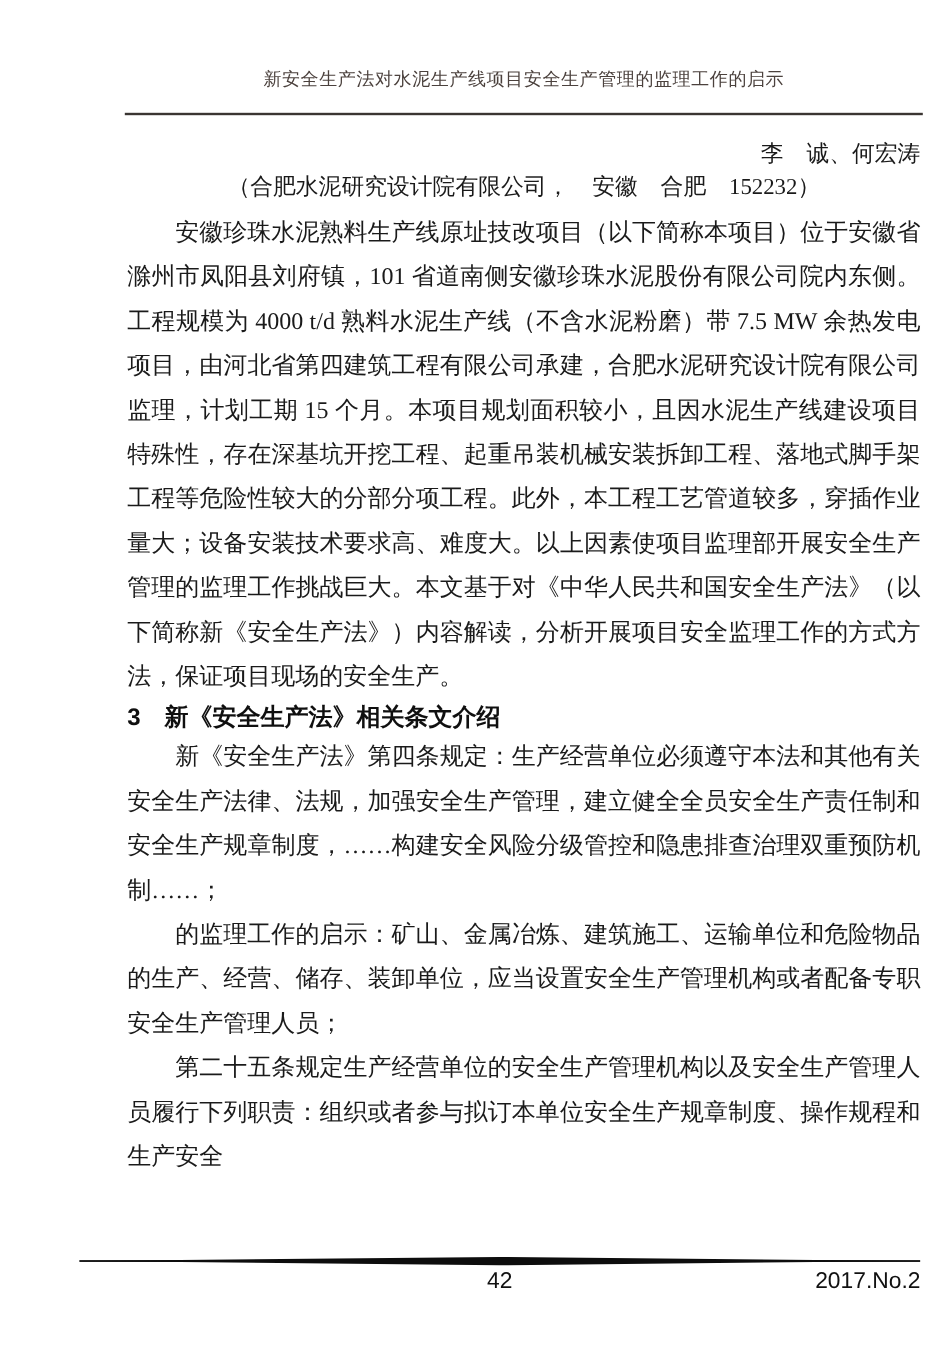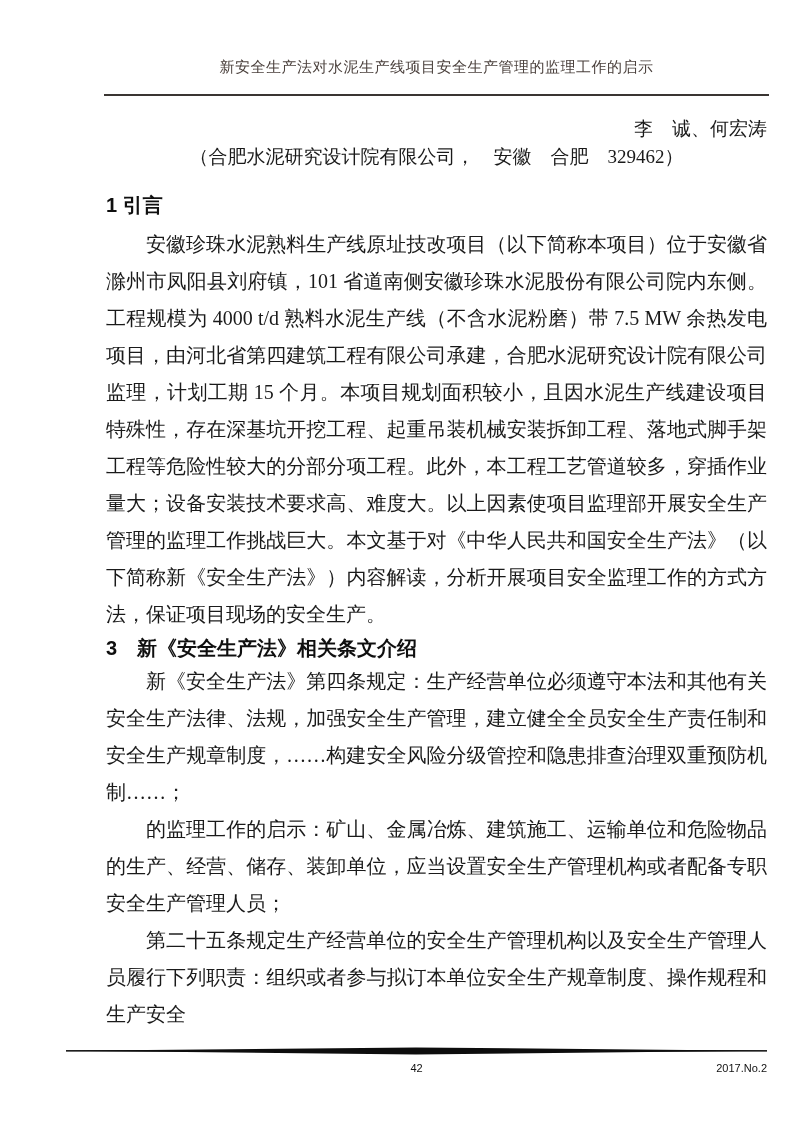--- a/index.html
+++ b/index.html
@@ -76,21 +76,21 @@
     position: absolute;
     left: 66px;
     right: 66px;
     top: 1047px;
   }
   .taper-rule { display: block; width: 100%; height: 8px; }
   .footer-row {
     position: relative;
     margin-top: 4px;
     font-family: "Liberation Sans", "DejaVu Sans", sans-serif;
-    font-size: 11px;
+    font-size: 19px;
     line-height: 18px;
     color: #111;
     text-align: center;
   }
   .issue { position: absolute; right: 0; top: 0; }
 </style>
 </head>
 <body>
 
 <div class="page">
@@ -98,23 +98,22 @@
   <header class="running-header">
     <div class="rh-text">新安全生产法对水泥生产线项目安全生产管理的监理工作的启示</div>
     <div class="rh-rule"></div>
   </header>
 
   <main class="content">
 
 
     <div class="authors">李　诚、何宏涛</div>
 
-    <div class="affiliation">（合肥水泥研究设计院有限公司，　安徽　合肥　329462）</div>
+    <div class="affiliation">（合肥水泥研究设计院有限公司，　安徽　合肥　152232）</div>
 
-    <h2 class="sec1">1 引言</h2>
 
     <p class="p-first">安徽珍珠水泥熟料生产线原址技改项目（以下简称本项目）位于安徽省滁州市凤阳县刘府镇，101 省道南侧安徽珍珠水泥股份有限公司院内东侧。工程规模为 4000 t/d 熟料水泥生产线（不含水泥粉磨）带 7.5 MW 余热发电项目，由河北省第四建筑工程有限公司承建，合肥水泥研究设计院有限公司监理，计划工期 15 个月。本项目规划面积较小，且因水泥生产线建设项目特殊性，存在深基坑开挖工程、起重吊装机械安装拆卸工程、落地式脚手架工程等危险性较大的分部分项工程。此外，本工程工艺管道较多，穿插作业量大；设备安装技术要求高、难度大。以上因素使项目监理部开展安全生产管理的监理工作挑战巨大。本文基于对《中华人民共和国安全生产法》（以下简称新《安全生产法》）内容解读，分析开展项目安全监理工作的方式方法，保证项目现场的安全生产。</p>
 
     <h2 class="sec2">3　新《安全生产法》相关条文介绍</h2>
 
     <p>新《安全生产法》第四条规定：生产经营单位必须遵守本法和其他有关安全生产法律、法规，加强安全生产管理，建立健全全员安全生产责任制和安全生产规章制度，……构建安全风险分级管控和隐患排查治理双重预防机制……；</p>
 
     <p>的监理工作的启示：矿山、金属冶炼、建筑施工、运输单位和危险物品的生产、经营、储存、装卸单位，应当设置安全生产管理机构或者配备专职安全生产管理人员；</p>
 
     <p>第二十五条规定生产经营单位的安全生产管理机构以及安全生产管理人员履行下列职责：组织或者参与拟订本单位安全生产规章制度、操作规程和生产安全</p>

